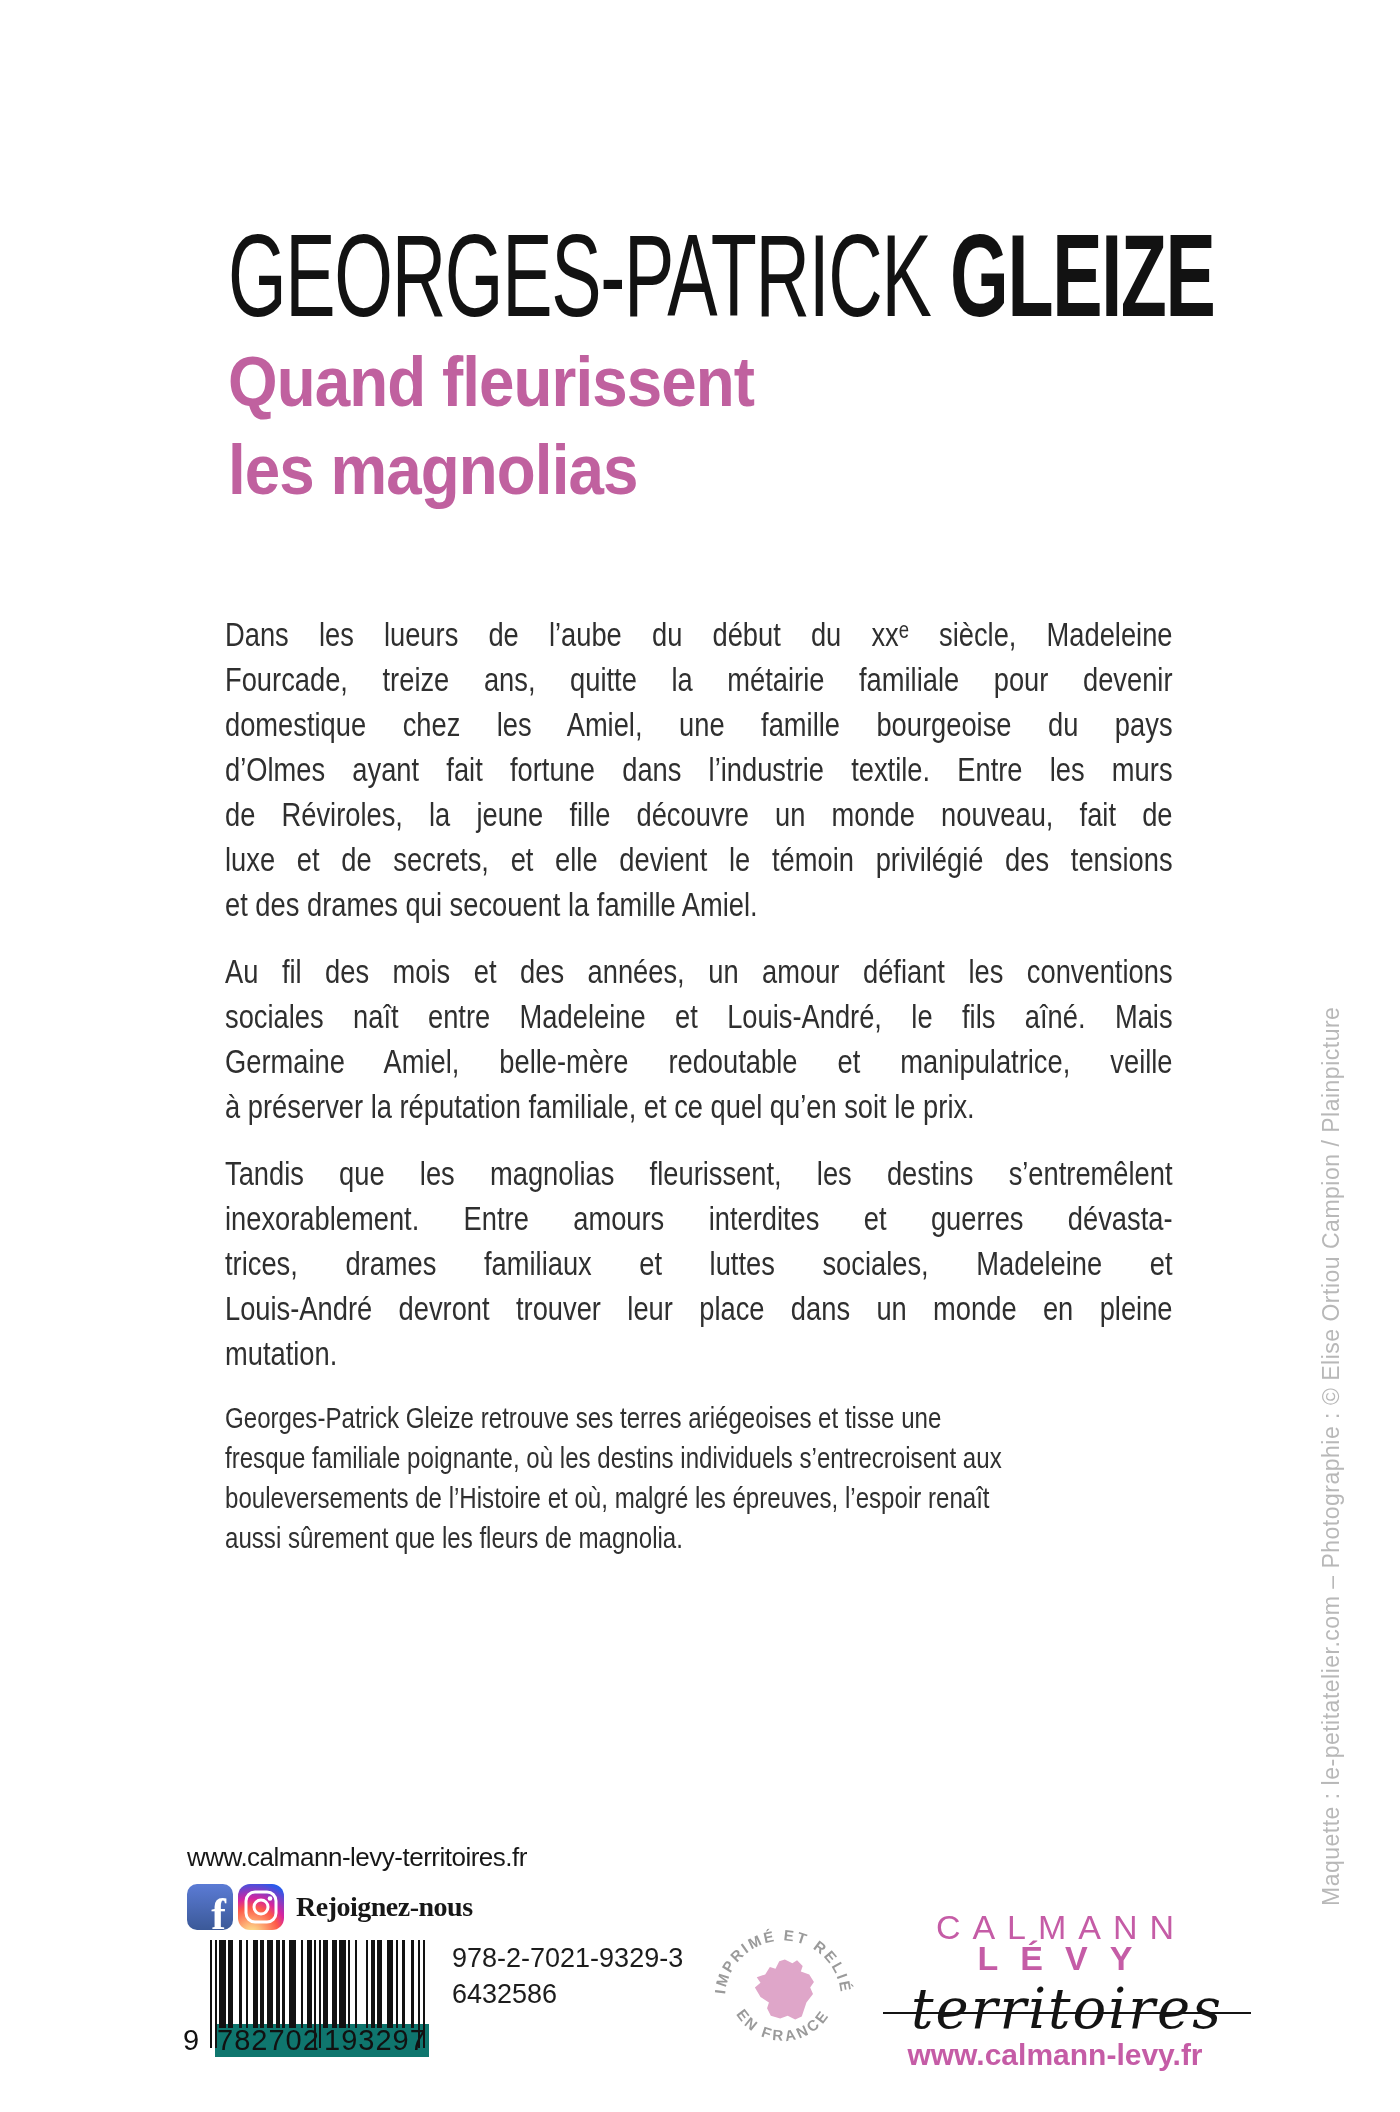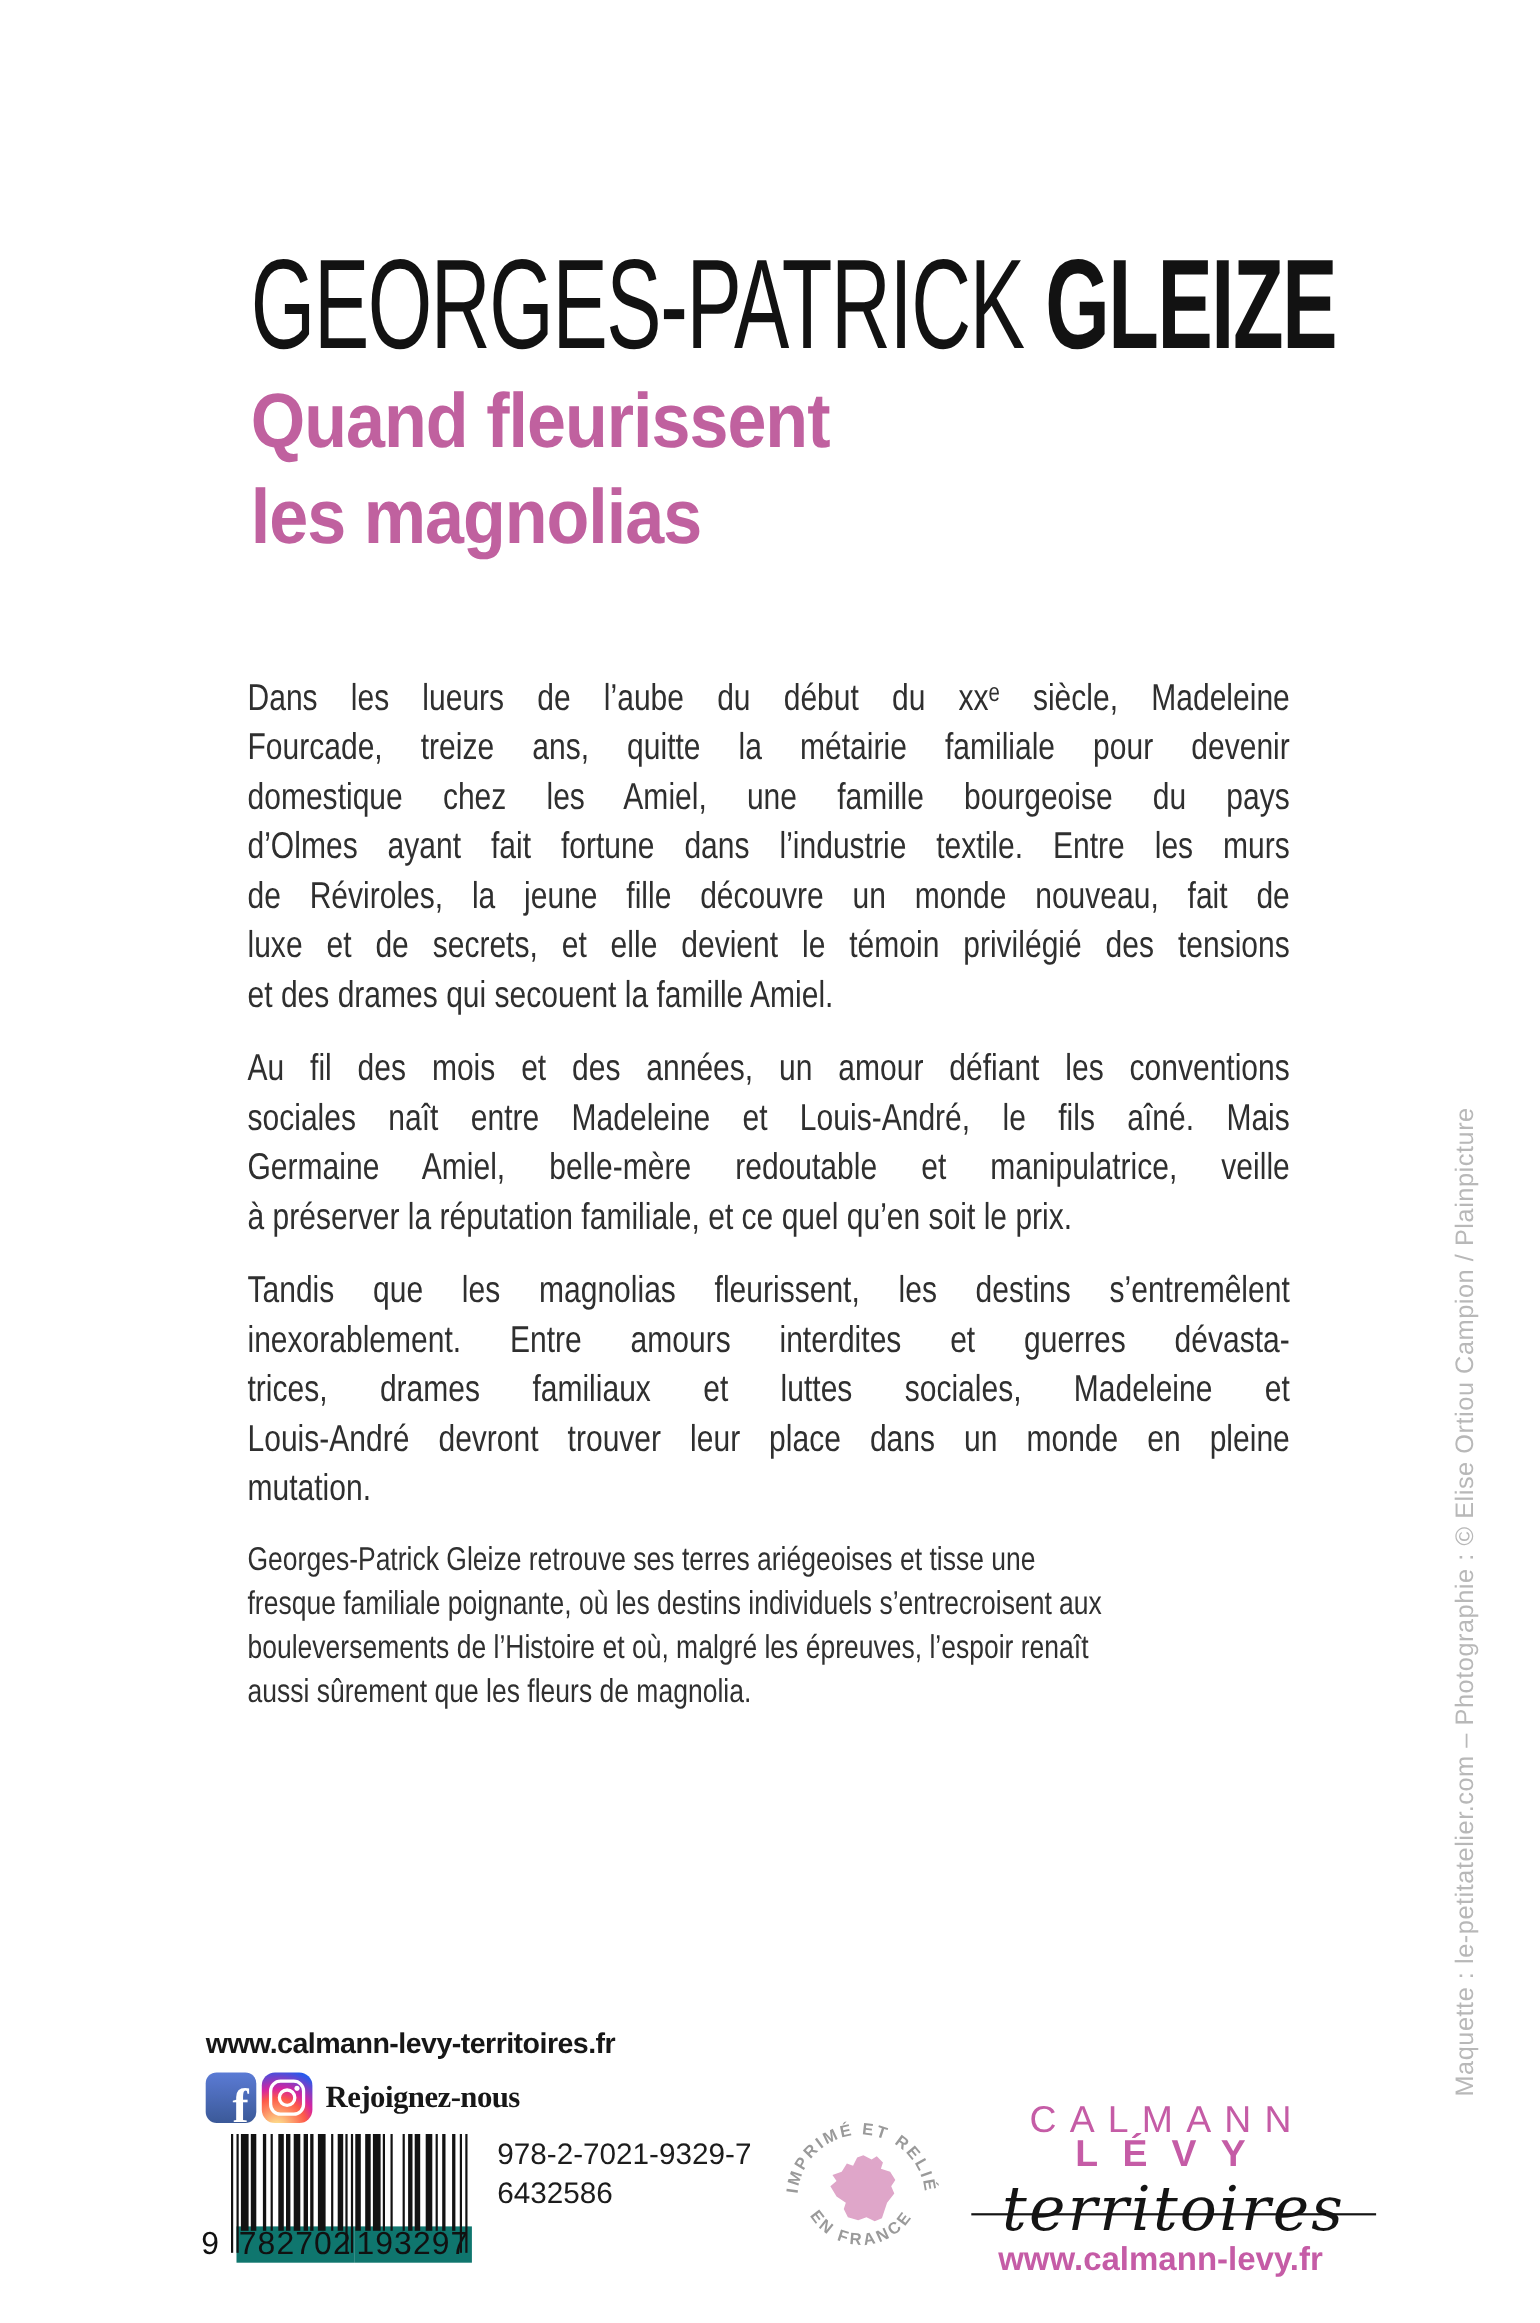--- a/index.html
+++ b/index.html
@@ -30,21 +30,21 @@
   }
   .para { font-size:34px; line-height:45px; margin-bottom:22px; }
   .para.small { font-size:30px; line-height:40px; margin-top:22px; color:#303030; }
   .jline { text-align:justify; text-align-last:justify; }
   .jline.last { text-align-last:left; }
   .lline { text-align:left; }
 
   
   .site-terr {
     position:absolute; left:187px; top:1842px;
-    font-size:26px; font-weight:700; letter-spacing:-0.5px; color:#171717;
+    font-size:26px; font-weight:400; letter-spacing:-0.5px; color:#171717;
   }
   .social { position:absolute; left:187px; top:1883px; height:48px; display:flex; align-items:center; }
   .fb {
     width:46px; height:46px; border-radius:10px; margin-right:5px;
     background:linear-gradient(#5b7bd5,#3b5998); position:relative; overflow:hidden;
   }
   .fb span {
     position:absolute; right:7px; bottom:-10px; color:#fff;
     font-size:44px; font-weight:700; font-family:"Liberation Serif", serif;
   }
@@ -185,21 +185,21 @@
         <div class="bar" style="left: 176.526px; width: 6.78947px;"></div>
         <div class="bar" style="left: 185.579px; width: 2.26316px;"></div>
         <div class="bar" style="left: 192.368px; width: 2.26316px;"></div>
         <div class="bar" style="left: 201.421px; width: 2.26316px;"></div>
         <div class="bar guard" style="left: 208.211px; width: 2.26316px;"></div>
         <div class="bar guard" style="left: 212.737px; width: 2.26316px;"></div>
       </div>
   </div>
 
   <div class="isbn-block">
-    <div>978-2-7021-9329-7</div>
+    <div>978-2-7021-9329-3</div>
     <div>6432586</div>
   </div>
 
   <div class="stamp">
     <svg width="150" height="150" viewBox="0 0 160 160">
       <defs>
         <path id="arcTop" d="M 18,84 A 62,62 0 0 1 142,84" fill="none"></path>
         <path id="arcBot" d="M 26,92 A 58,58 0 0 0 134,92" fill="none"></path>
       </defs>
       <path d="M82,42 L90,46 L95,43 L101,49 L99,55 L108,58 L113,66 L109,72 L112,79 L105,88 L100,103 L93,106 L85,102 L77,105 L67,102 L63,94 L65,88 L56,82 L50,72 L56,67 L52,61 L61,58 L66,50 L72,52 L76,44 Z" fill="#dfa6c9"></path>

